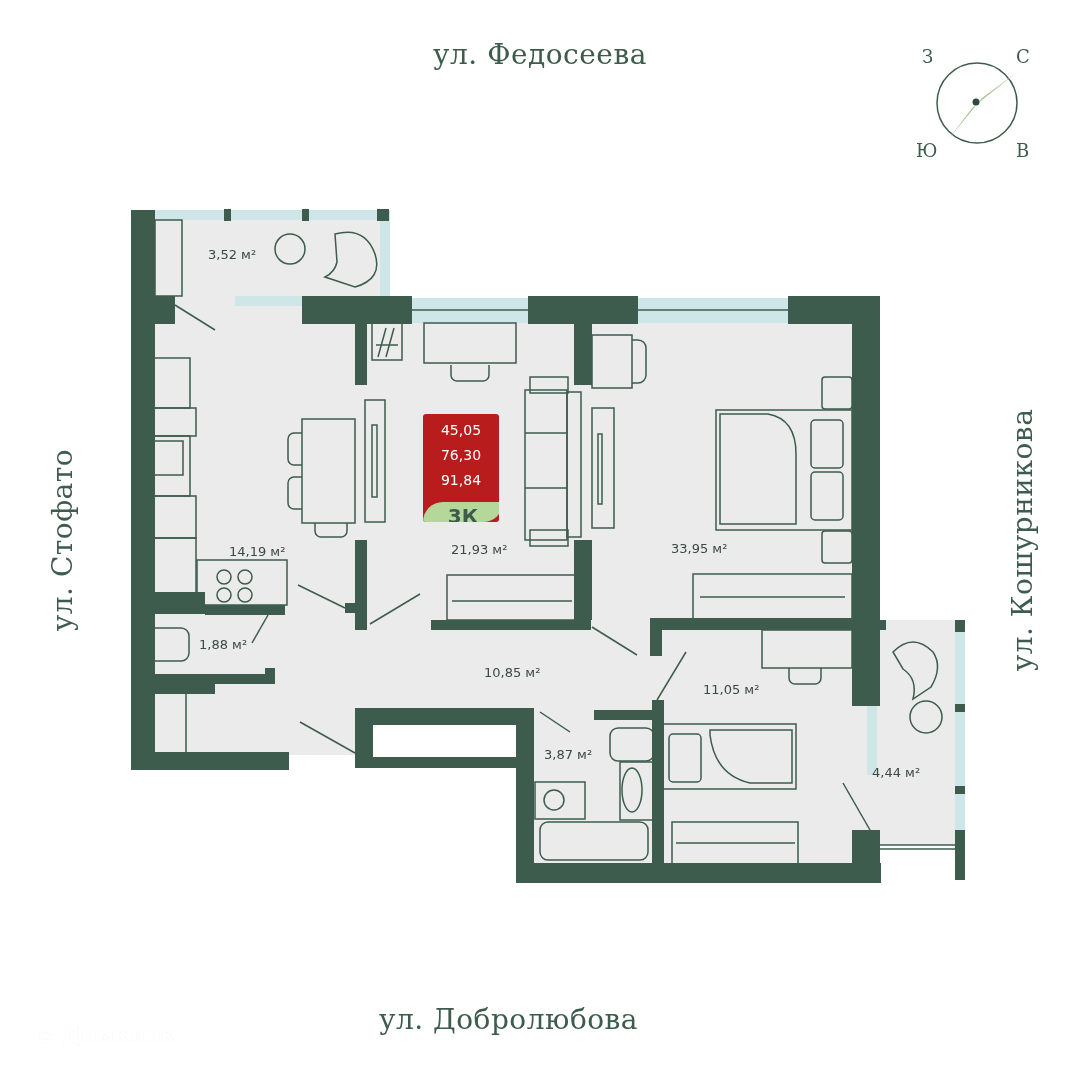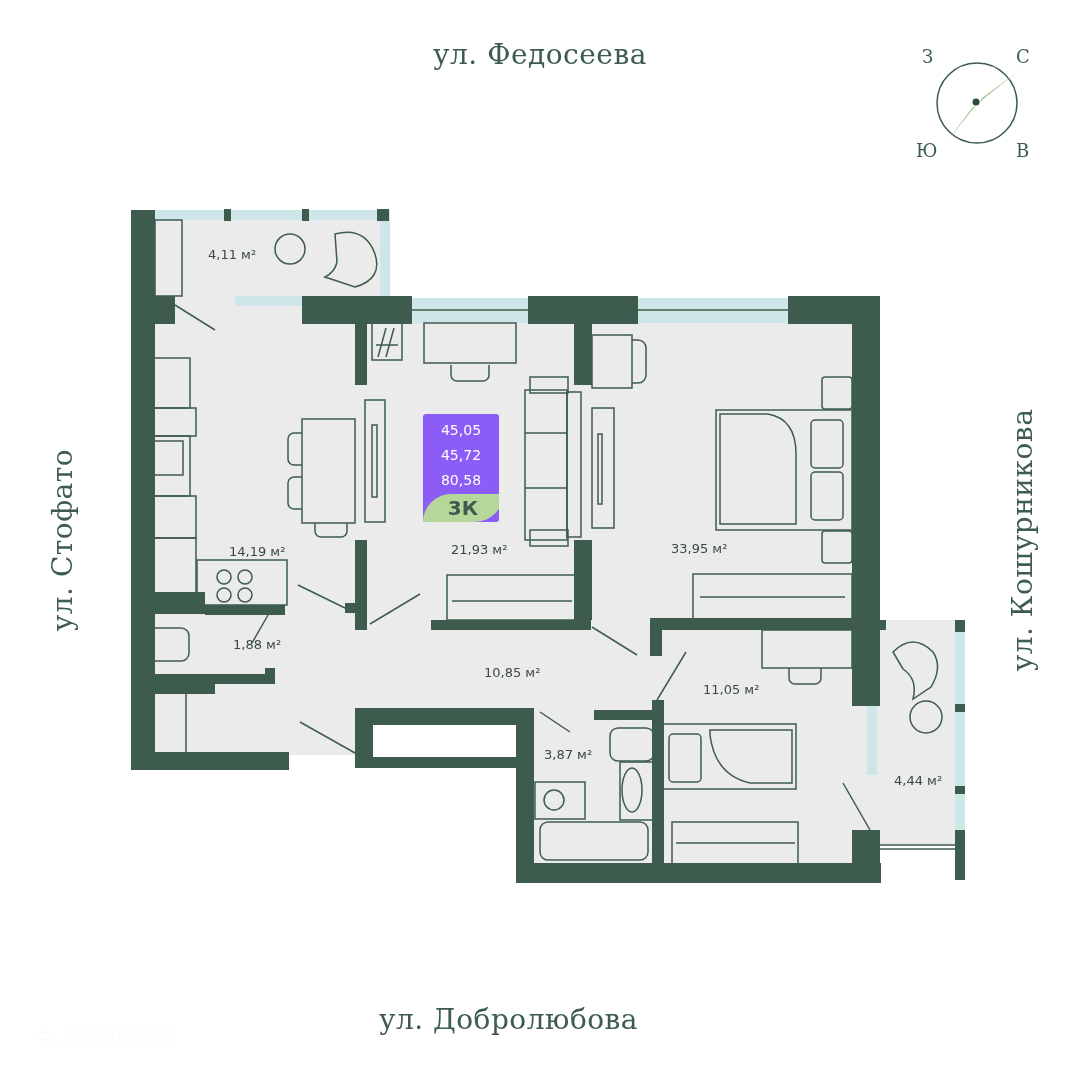--- a/index.html
+++ b/index.html
@@ -9,24 +9,24 @@
             font-size: 28px; letter-spacing: 0.5px; white-space: nowrap; }
   .street.top { left: 0; width: 1080px; top: 38px; text-align: center; }
   .street.bottom { left: 0; width: 1017px; top: 1003px; text-align: center; }
   .street.left { left: 62px; top: 540px; transform: translate(-50%, -50%) rotate(-90deg); }
   .street.right { left: 1022px; top: 540px; transform: translate(-50%, -50%) rotate(-90deg); }
   .compass { position: absolute; left: 910px; top: 40px; width: 140px; height: 130px; }
   .compass .lbl { position: absolute; font-family: "DejaVu Serif", serif; font-size: 18px; color: #3d5c4d; }
   svg.plan { position: absolute; left: 0; top: 0; }
   .area { position: absolute; font-size: 13px; color: #3a4a42; white-space: nowrap; }
   .badge { position: absolute; left: 423px; top: 414px; width: 76px; height: 108px;
-           background: #8b5cf6; border-radius: 3px; overflow: hidden; }
+           background: #b91c1c; border-radius: 3px; overflow: hidden; }
   .badge .val { color: #ffffff; font-size: 14px; text-align: center; line-height: 25px; }
   .badge .vals { padding-top: 4px; }
-  .badge .type { position: absolute; left: 0; bottom: 0; width: 80px; height: 28px;
+  .badge .type { position: absolute; left: 0; bottom: 0; width: 80px; height: 20px;
                  background: #b5d89a; border-radius: 40px 0 40px 0;
                  color: #3d5c4d; font-size: 20px; font-weight: bold; text-align: center; line-height: 28px; }
   .watermark { position: absolute; left: 38px; top: 1022px; color: #ffffff; font-size: 22px; font-weight: bold;
                opacity: 0.9; text-shadow: 0 0 1px #e8e8e8; }
 </style>
 </head>
 <body>
 
 <div class="street top">ул. Федосеева</div>
 <div class="street bottom">ул. Добролюбова</div>
@@ -203,34 +203,34 @@
     <line x1="676" y1="843" x2="795" y2="843"></line>
     <line x1="843" y1="783" x2="870" y2="830"></line>
 
     <path d="M 893 652 q 20 -20 40 0 q 10 15 -2 35 l -18 12 q 5 -20 -10 -30 z"></path>
     <circle cx="926" cy="717" r="16"></circle>
     <line x1="880" y1="845" x2="955" y2="845"></line>
     <line x1="880" y1="849" x2="955" y2="849"></line>
   </g>
 </svg>
 
-<div class="area" style="left:208px;top:247px;">4,11 м²</div>
+<div class="area" style="left:208px;top:247px;">3,52 м²</div>
 <div class="area" style="left:229px;top:528px;margin-top:16px;">14,19 м²</div>
 <div class="area" style="left:451px;top:542px;">21,93 м²</div>
 <div class="area" style="left:671px;top:541px;">33,95 м²</div>
-<div class="area" style="left:199px;top:637px;margin-left:34px;">1,88 м²</div>
+<div class="area" style="left:199px;top:637px;">1,88 м²</div>
 <div class="area" style="left:460px;top:665px;margin-left:24px;">10,85 м²</div>
 <div class="area" style="left:703px;top:682px;text-align:center;">11,05 м²</div>
 <div class="area" style="left:544px;top:747px;">3,87 м²</div>
-<div class="area" style="left:894px;top:765px;margin-top:8px;">4,44 м²</div>
+<div class="area" style="left:872px;top:765px;">4,44 м²</div>
 
 <div class="badge">
   <div class="vals">
     <div class="val">45,05</div>
-    <div class="val">45,72</div>
-    <div class="val">80,58</div>
+    <div class="val">76,30</div>
+    <div class="val">91,84</div>
   </div>
   <div class="type">3К</div>
 </div>
 
 <div class="watermark">
   <span>⌂ </span><span>Домклик</span>
 </div>
 
 </body></html>

